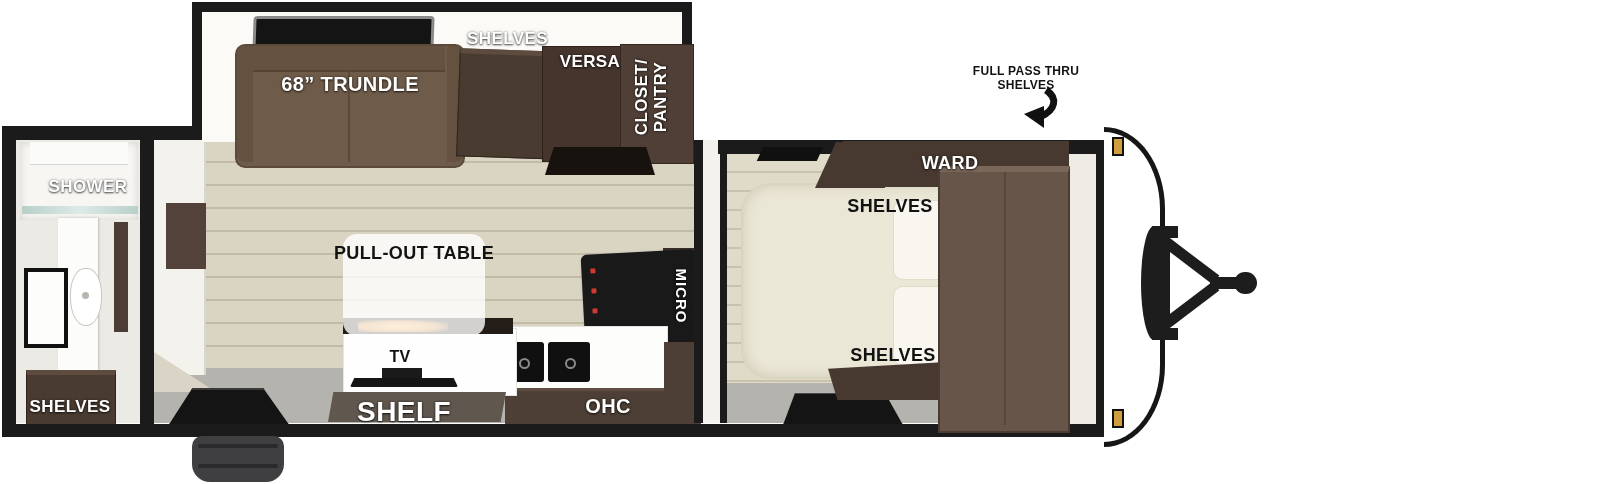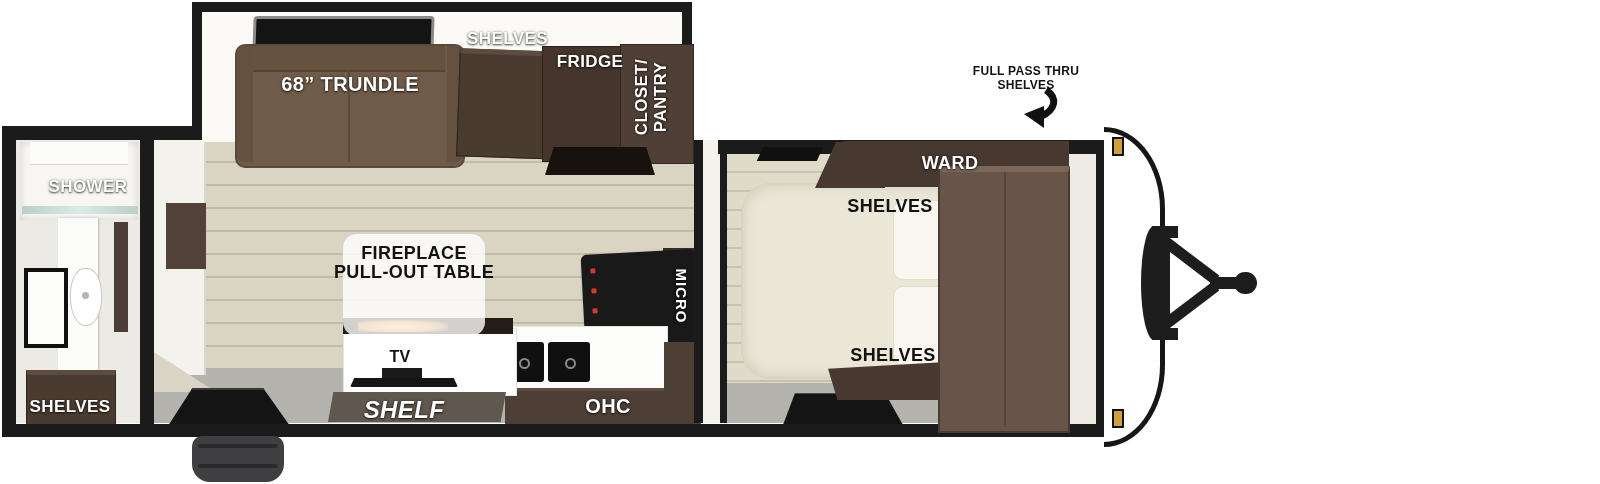--- a/index.html
+++ b/index.html
@@ -142,32 +142,31 @@
     <polygon points="6,26 26,40 26,18" fill="#111"></polygon>
   </svg>
 
   <div class="lbl lbl-w" style="left:28px;top:178px;width:120px;font-size:17px;">SHOWER</div>
   <div class="lbl lbl-w" style="left:14px;top:398px;width:112px;font-size:17px;">SHELVES</div>
 
   <div class="lbl lbl-w" style="left:250px;top:74px;width:200px;font-size:20px;">
     <span style="display:block">68” TRUNDLE</span>
   </div>
   <div class="lbl lbl-w" style="left:450px;top:30px;width:115px;font-size:17px;">SHELVES</div>
-  <div class="lbl lbl-w" style="left:530px;top:53px;width:120px;font-size:17px;">FRIDGE</div>
+  <div class="lbl lbl-w" style="left:530px;top:53px;width:120px;font-size:17px;">VERSA</div>
   <div class="vtext ccw lbl-w" style="left:652px;top:97px;font-size:17px;font-family:'Liberation Sans',sans-serif;">
     <span style="display:block">CLOSET/</span>
     <span style="display:block">PANTRY</span>
   </div>
 
   <div class="lbl lbl-b" style="left:333px;top:244px;width:162px;font-size:18px;z-index:31;">
-    <span style="display:block">FIREPLACE</span>
     <span style="display:block">PULL-OUT TABLE</span>
   </div>
   <div class="lbl lbl-b" style="left:370px;top:348px;width:60px;font-size:16px;">TV</div>
-  <div class="lbl lbl-w" style="left:334px;top:397px;width:140px;font-size:24px;font-style:italic;">SHELF</div>
+  <div class="lbl lbl-w" style="left:334px;top:397px;width:140px;font-size:28px;">SHELF</div>
   <div class="lbl lbl-w" style="left:538px;top:396px;width:140px;font-size:20px;">OHC</div>
   <div class="vtext lbl-w" style="left:681px;top:296px;font-size:15px;letter-spacing:1px;">MICRO</div>
 
   <div class="lbl lbl-w" style="left:900px;top:154px;width:100px;font-size:18px;">WARD</div>
   <div class="lbl lbl-b" style="left:830px;top:197px;width:120px;font-size:18px;">SHELVES</div>
   <div class="lbl lbl-b" style="left:833px;top:346px;width:120px;font-size:18px;z-index:30;">SHELVES</div>
 
   <div class="lbl lbl-b" style="left:960px;top:64px;width:132px;font-size:12px;line-height:1.2;letter-spacing:.3px;">
     <span style="display:block">FULL PASS THRU</span>
     <span style="display:block">SHELVES</span>

